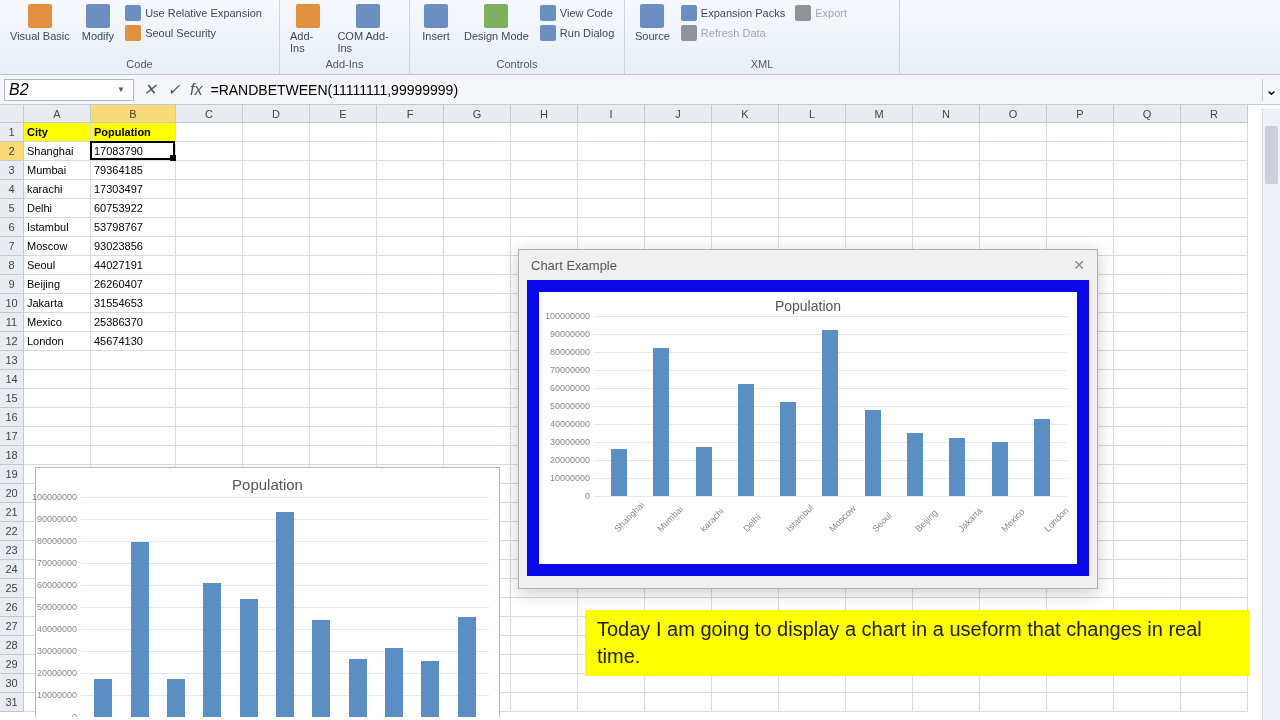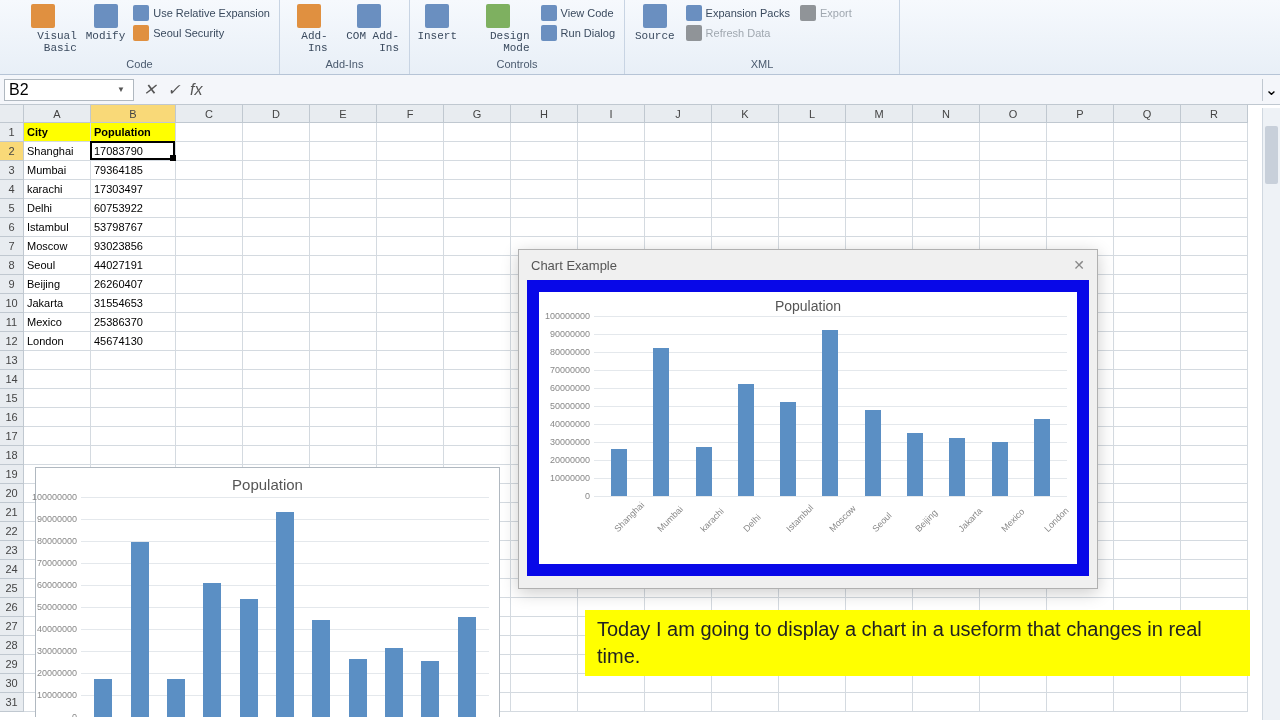--- a/index.html
+++ b/index.html
@@ -5,34 +5,34 @@
 * { margin: 0; padding: 0; box-sizing: border-box; font-family: 'Segoe UI', Tahoma, sans-serif; }
 body { background: #fff; width: 1280px; height: 720px; overflow: hidden; position: relative; }
 
 
 .ribbon { height: 75px; background: linear-gradient(#f6f9fd, #e8eff7); border-bottom: 1px solid #b6c4d6; display: flex; font-size: 11px; }
 .ribbon-group { display: flex; flex-direction: column; border-right: 1px solid #c8d4e3; padding: 2px 6px; }
 .ribbon-group-items { display: flex; gap: 4px; flex: 1; align-items: flex-start; }
 .ribbon-group-label { text-align: center; color: #4a5a6e; font-size: 11px; padding: 2px 0; }
 .ribbon-btn-large { display: flex; flex-direction: column; align-items: center; justify-content: flex-start; padding: 2px 4px; cursor: pointer; min-width: 40px; }
 .ribbon-btn-large .icon { width: 24px; height: 24px; margin-bottom: 2px; }
-.ribbon-btn-large span { text-align: right; line-height: 1.1; color: #3a4a5e; font-family: Liberation Mono, monospace; }
+.ribbon-btn-large span { text-align: left; line-height: 1.1; color: #3a4a5e; }
 .ribbon-subcol { display: flex; flex-direction: column; gap: 2px; justify-content: flex-start; padding-top: 2px; }
 .ribbon-btn-small { display: flex; align-items: center; gap: 4px; padding: 1px 3px; cursor: pointer; white-space: nowrap; }
 .ribbon-btn-small .icon { width: 16px; height: 16px; }
 .ribbon-btn-small span { color: #3a4a5e; }
 .ribbon-btn-small.disabled span { color: #a0a8b0; }
 .icon { display: inline-block; background: #6a8fc0; border-radius: 2px; }
 .icon.orange { background: #e09040; }
 .icon.green { background: #7eb060; }
 .icon.gray { background: #909498; }
 
 
 .formula-bar { height: 30px; display: flex; align-items: center; border-bottom: 1px solid #c0c8d0; background: #f4f6fa; }
-.namebox { width: 130px; border: 1px solid #b0b8c0; background: #fff; display: flex; align-items: center; justify-content: space-between; height: 22px; margin: 0 4px; padding: 0 4px; }
+.namebox { width: 130px; border: 1px solid #b0b8c0; background: #fff; display: flex; align-items: center; justify-content: space-between; height: 22px; margin: 0 4px; padding: 0 4px; font-style: italic; }
 .namebox-arrow { width: 16px; height: 16px; display: flex; align-items: center; justify-content: center; color: #555; font-size: 8px; }
 .fx-area { display: flex; align-items: center; flex: 1; }
 .fx-btn { width: 24px; height: 22px; display: flex; align-items: center; justify-content: center; font-style: italic; color: #555; cursor: pointer; }
 .fx-label { font-style: italic; color: #555; margin: 0 4px; }
 .formula-input { flex: 1; border: none; background: transparent; font-size: 14px; padding: 2px 4px; outline: none; }
 .formula-expand { width: 18px; height: 22px; display: flex; align-items: center; justify-content: center; cursor: pointer; border-left: 1px solid #c0c8d0; }
 
 
 .grid-area { position: relative; height: 612px; overflow: hidden; }
 .corner { position: absolute; left: 0; top: 0; width: 24px; height: 18px; background: #e8ecf0; border-right: 1px solid #c0c8d0; border-bottom: 1px solid #c0c8d0; }
@@ -174,20 +174,21 @@
 
 <div class="formula-bar">
   <div class="namebox">
     <span>B2</span>
     <span class="namebox-arrow">▼</span>
   </div>
   <div class="fx-area">
     <div class="fx-btn">✕</div>
     <div class="fx-btn">✓</div>
     <span class="fx-label">fx</span>
+    <input class="formula-input" value="=RANDBETWEEN(11111111,99999999)" style="">
   </div>
   <div class="formula-expand">⌄</div>
 </div>
 
 <div class="grid-area">
   <div class="corner"></div>
   <div class="col-headers" id="col-headers">
       <div class="col-header" style="width: 67px;">A</div>
       <div class="col-header sel" style="width: 85px;">B</div>
       <div class="col-header" style="width: 67px;">C</div>

